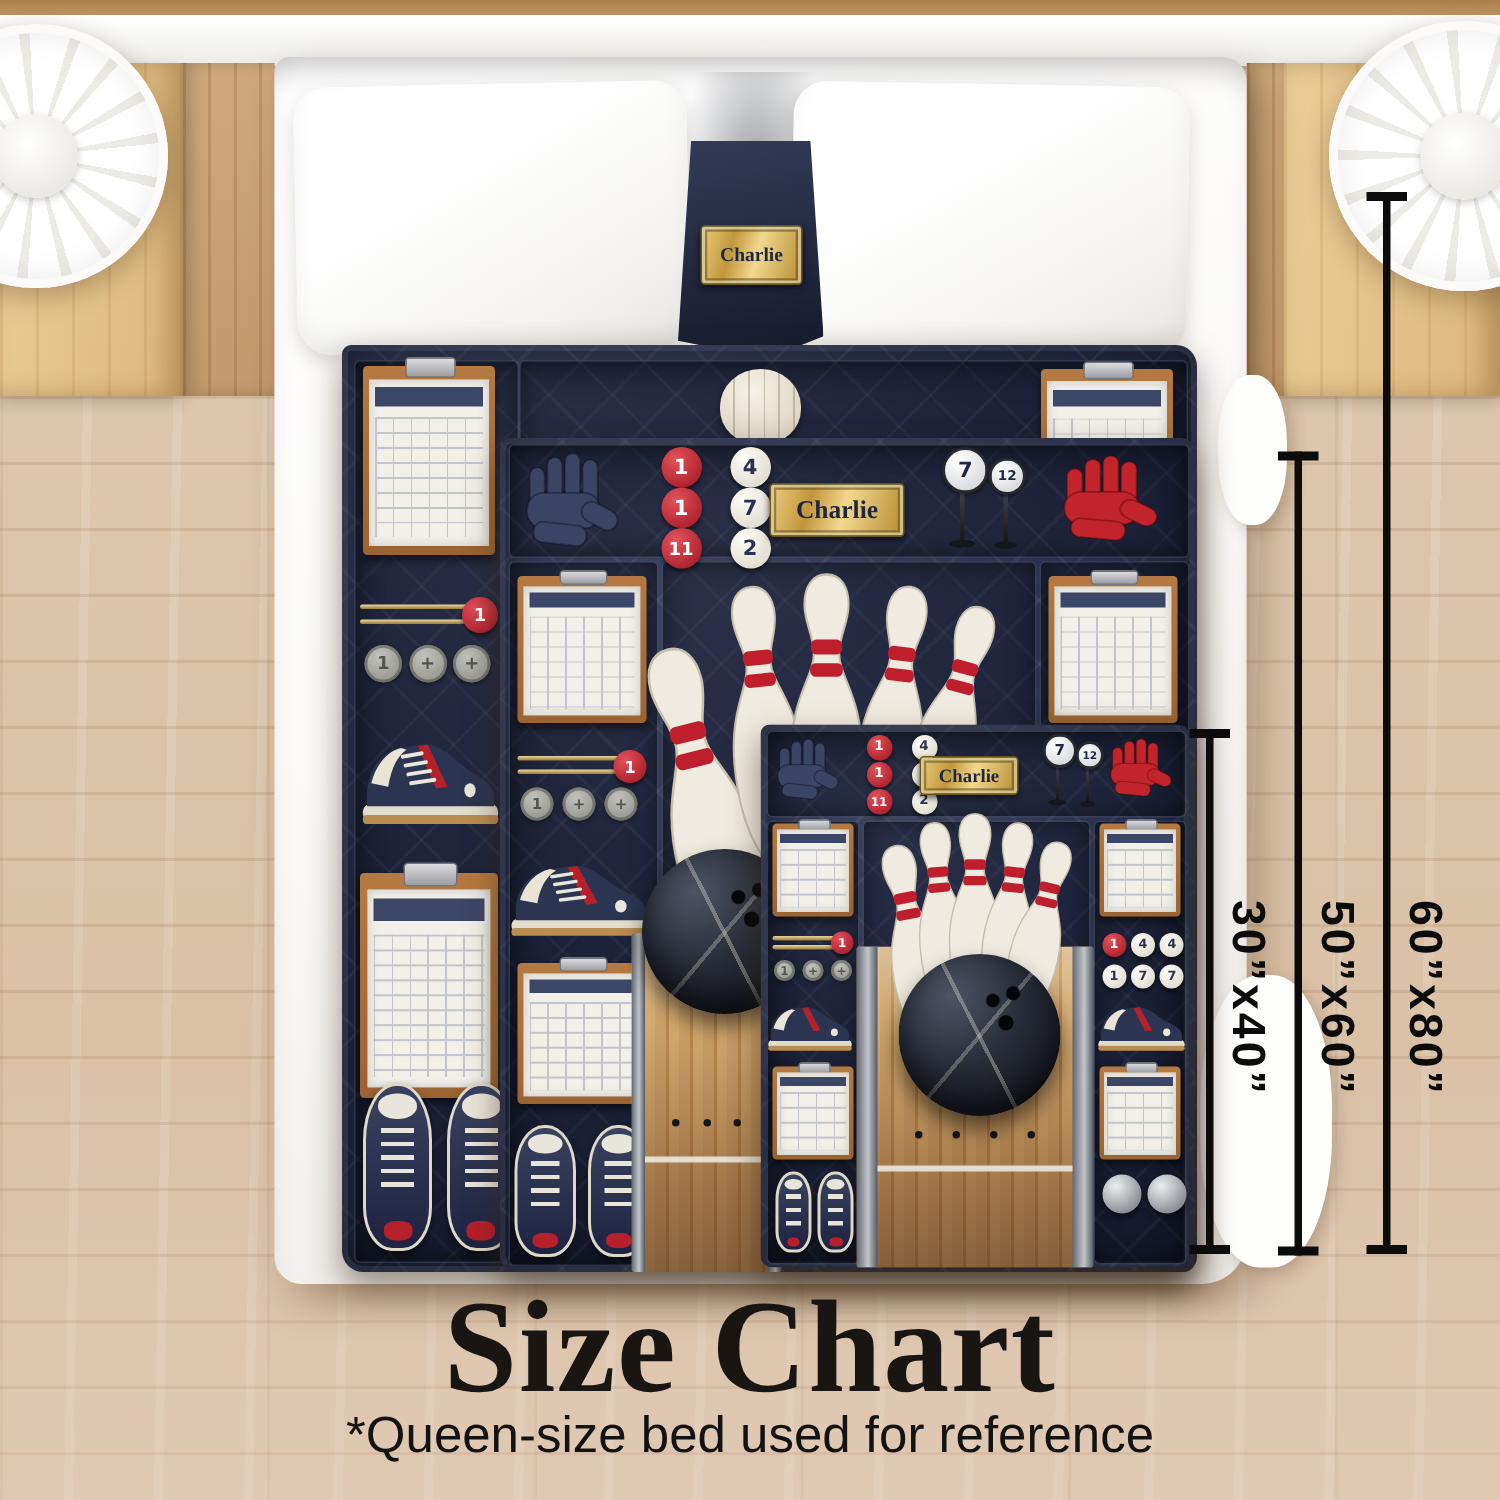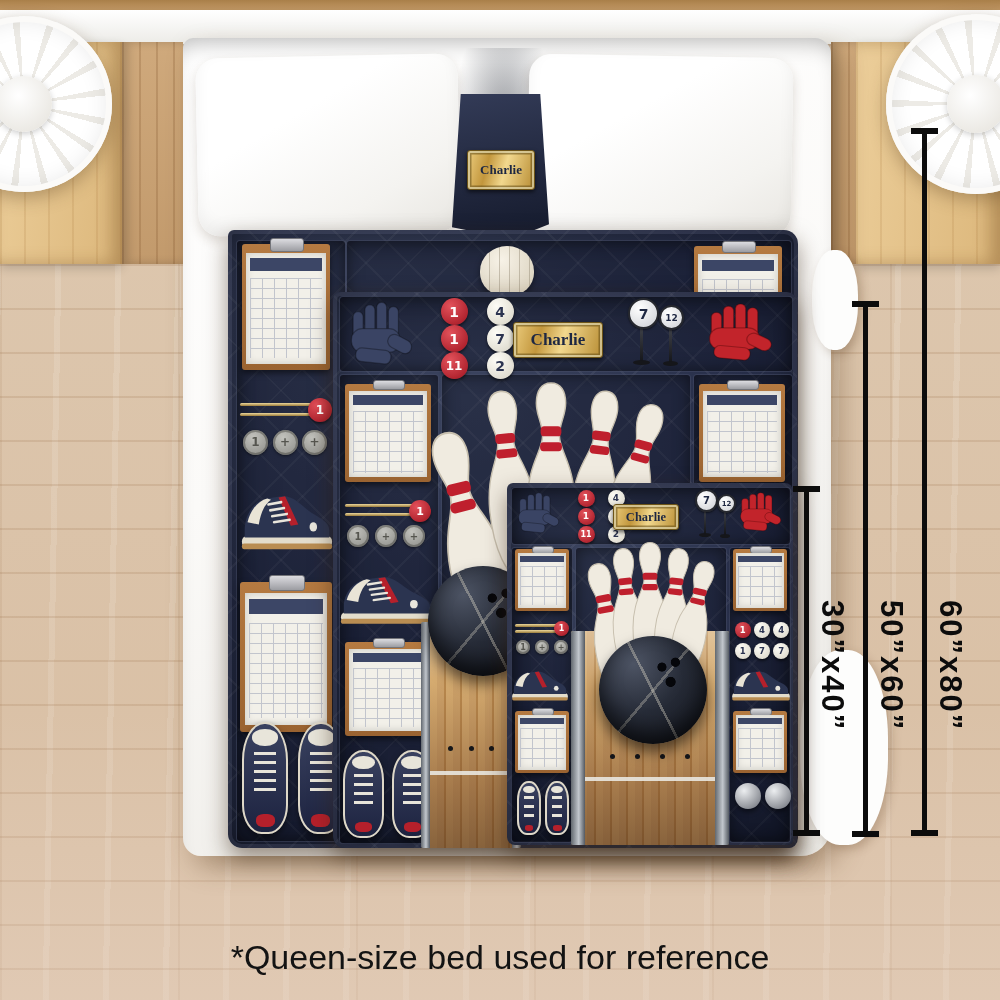--- a/index.html
+++ b/index.html
@@ -538,14 +538,15 @@
     <div class="ball" style="left:92px;top:153px;width:108px;height:108px"></div>
   </div>
 
   <div class="dim" style="left:804px;top:486px;height:350px"></div>
   <div class="dim" style="left:863px;top:301px;height:536px"></div>
   <div class="dim" style="left:922px;top:128px;height:708px"></div>
   <div class="dlab" style="left:814px;top:600px">30”x40”</div>
   <div class="dlab" style="left:873px;top:600px">50”x60”</div>
   <div class="dlab" style="left:932px;top:600px">60”x80”</div>
 
+  <div class="abs ttl">Size Chart</div>
   <div class="abs note">*Queen-size bed used for reference</div>
 </div>
 
 </body></html>

